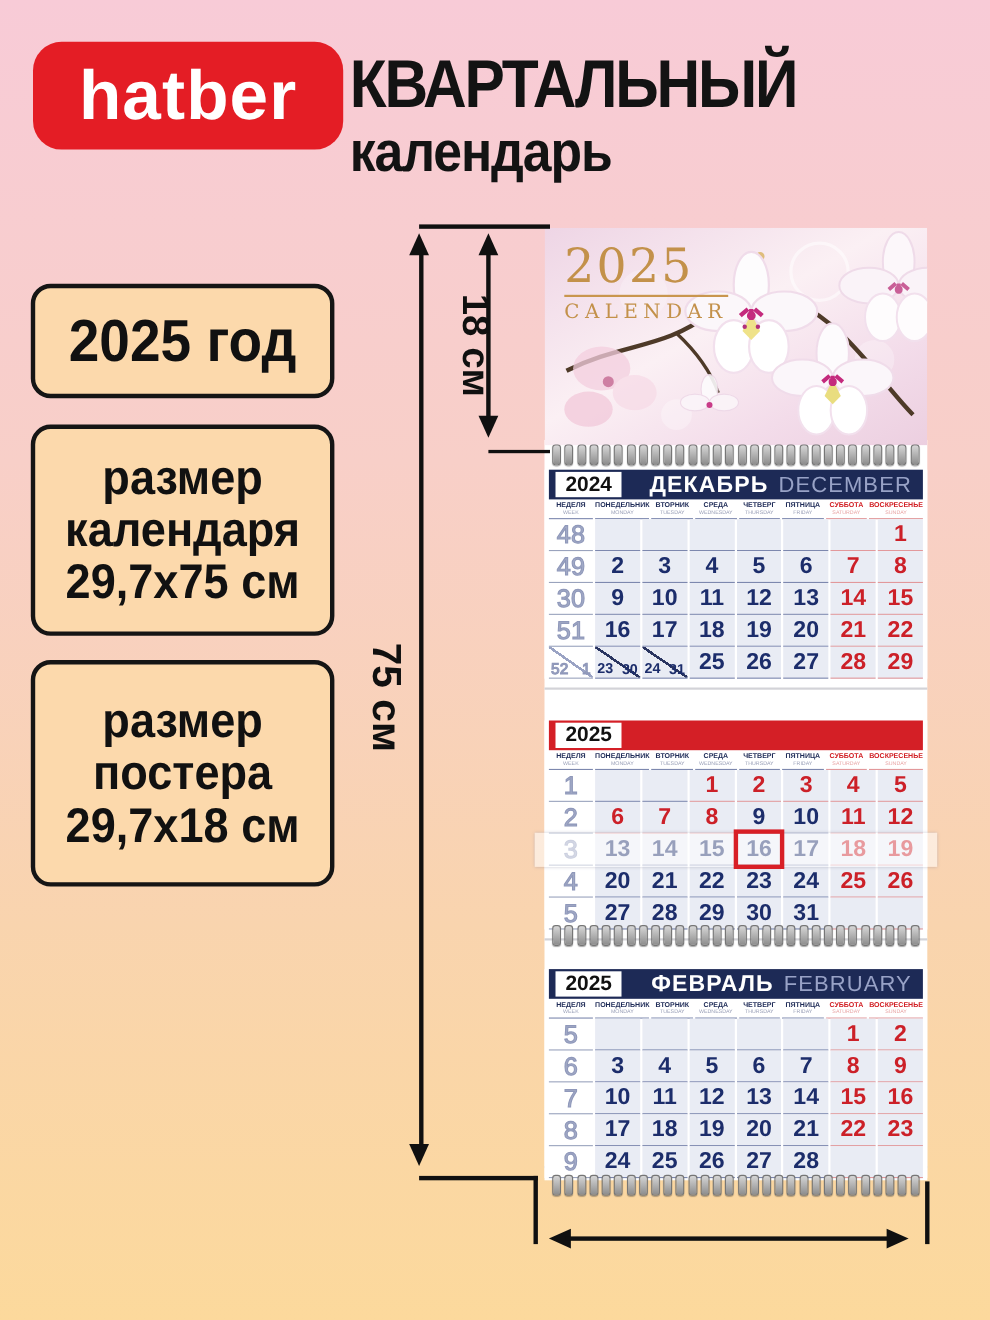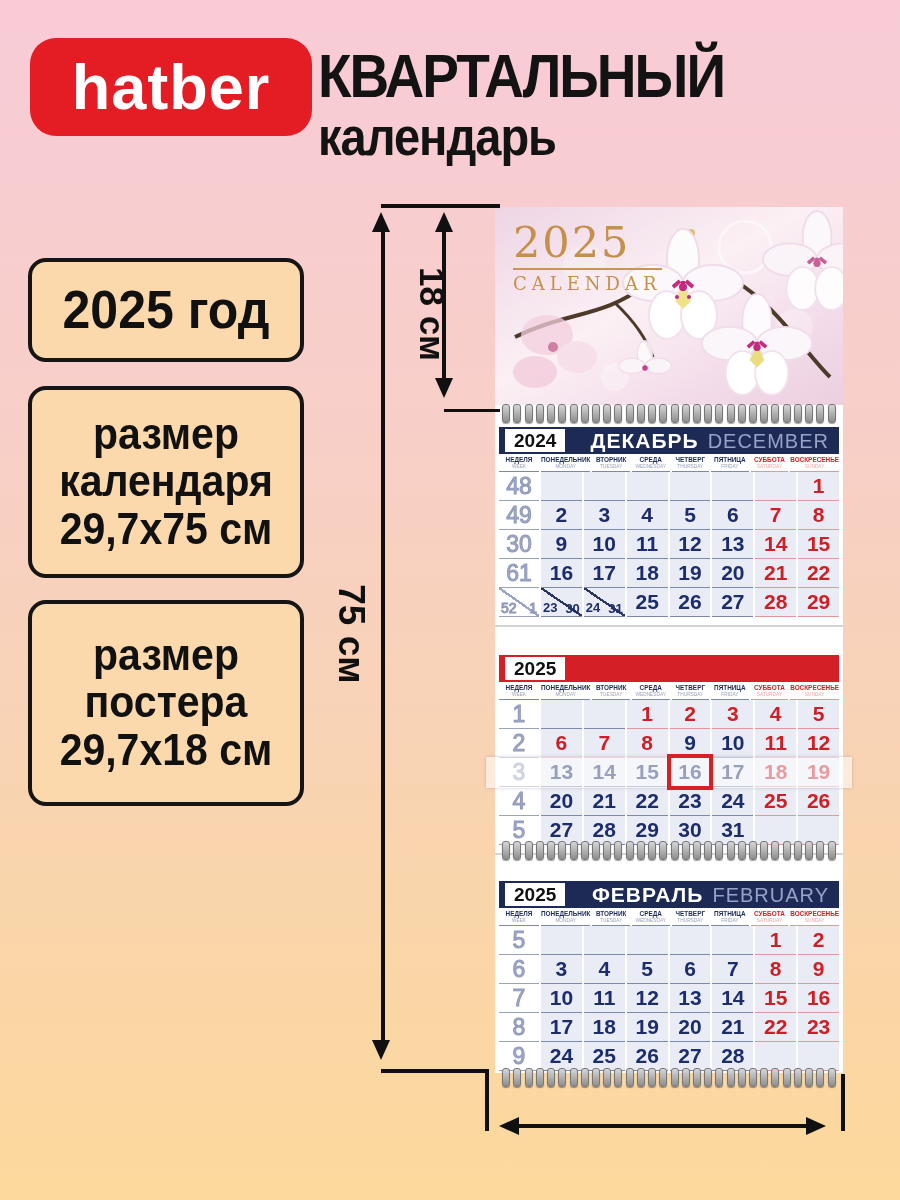--- a/index.html
+++ b/index.html
@@ -358,21 +358,21 @@
               <div class="wc">30</div>
               <div class="dc">9</div>
               <div class="dc">10</div>
               <div class="dc">11</div>
               <div class="dc">12</div>
               <div class="dc">13</div>
               <div class="dc we">14</div>
               <div class="dc we">15</div>
             </div>
             <div class="row">
-              <div class="wc">61</div>
+              <div class="wc">51</div>
               <div class="dc">16</div>
               <div class="dc">17</div>
               <div class="dc">18</div>
               <div class="dc">19</div>
               <div class="dc">20</div>
               <div class="dc we">21</div>
               <div class="dc we">22</div>
             </div>
             <div class="row">
               <div class="wc split">

